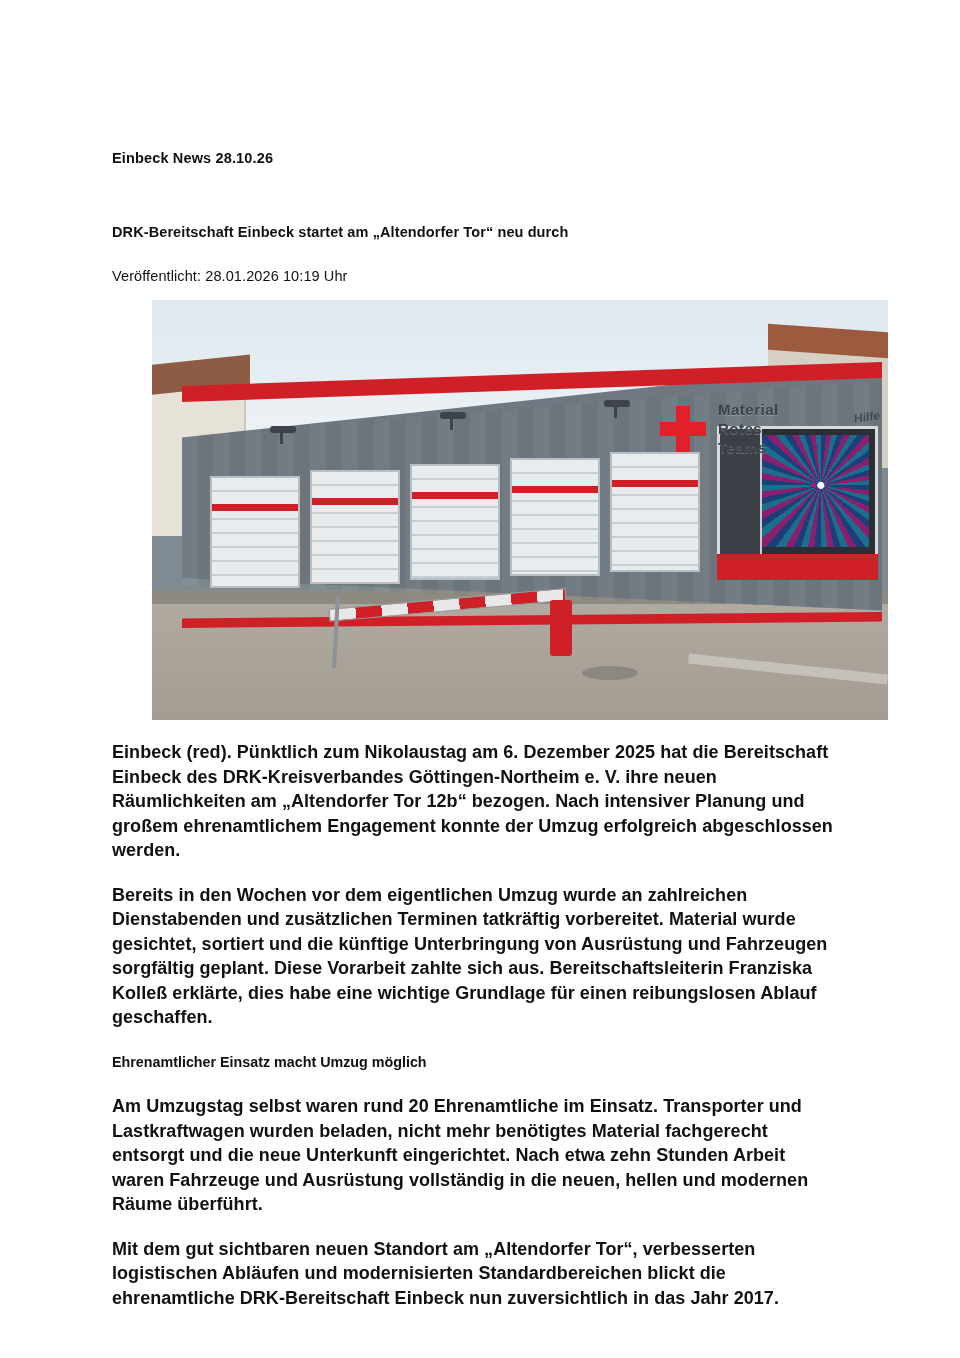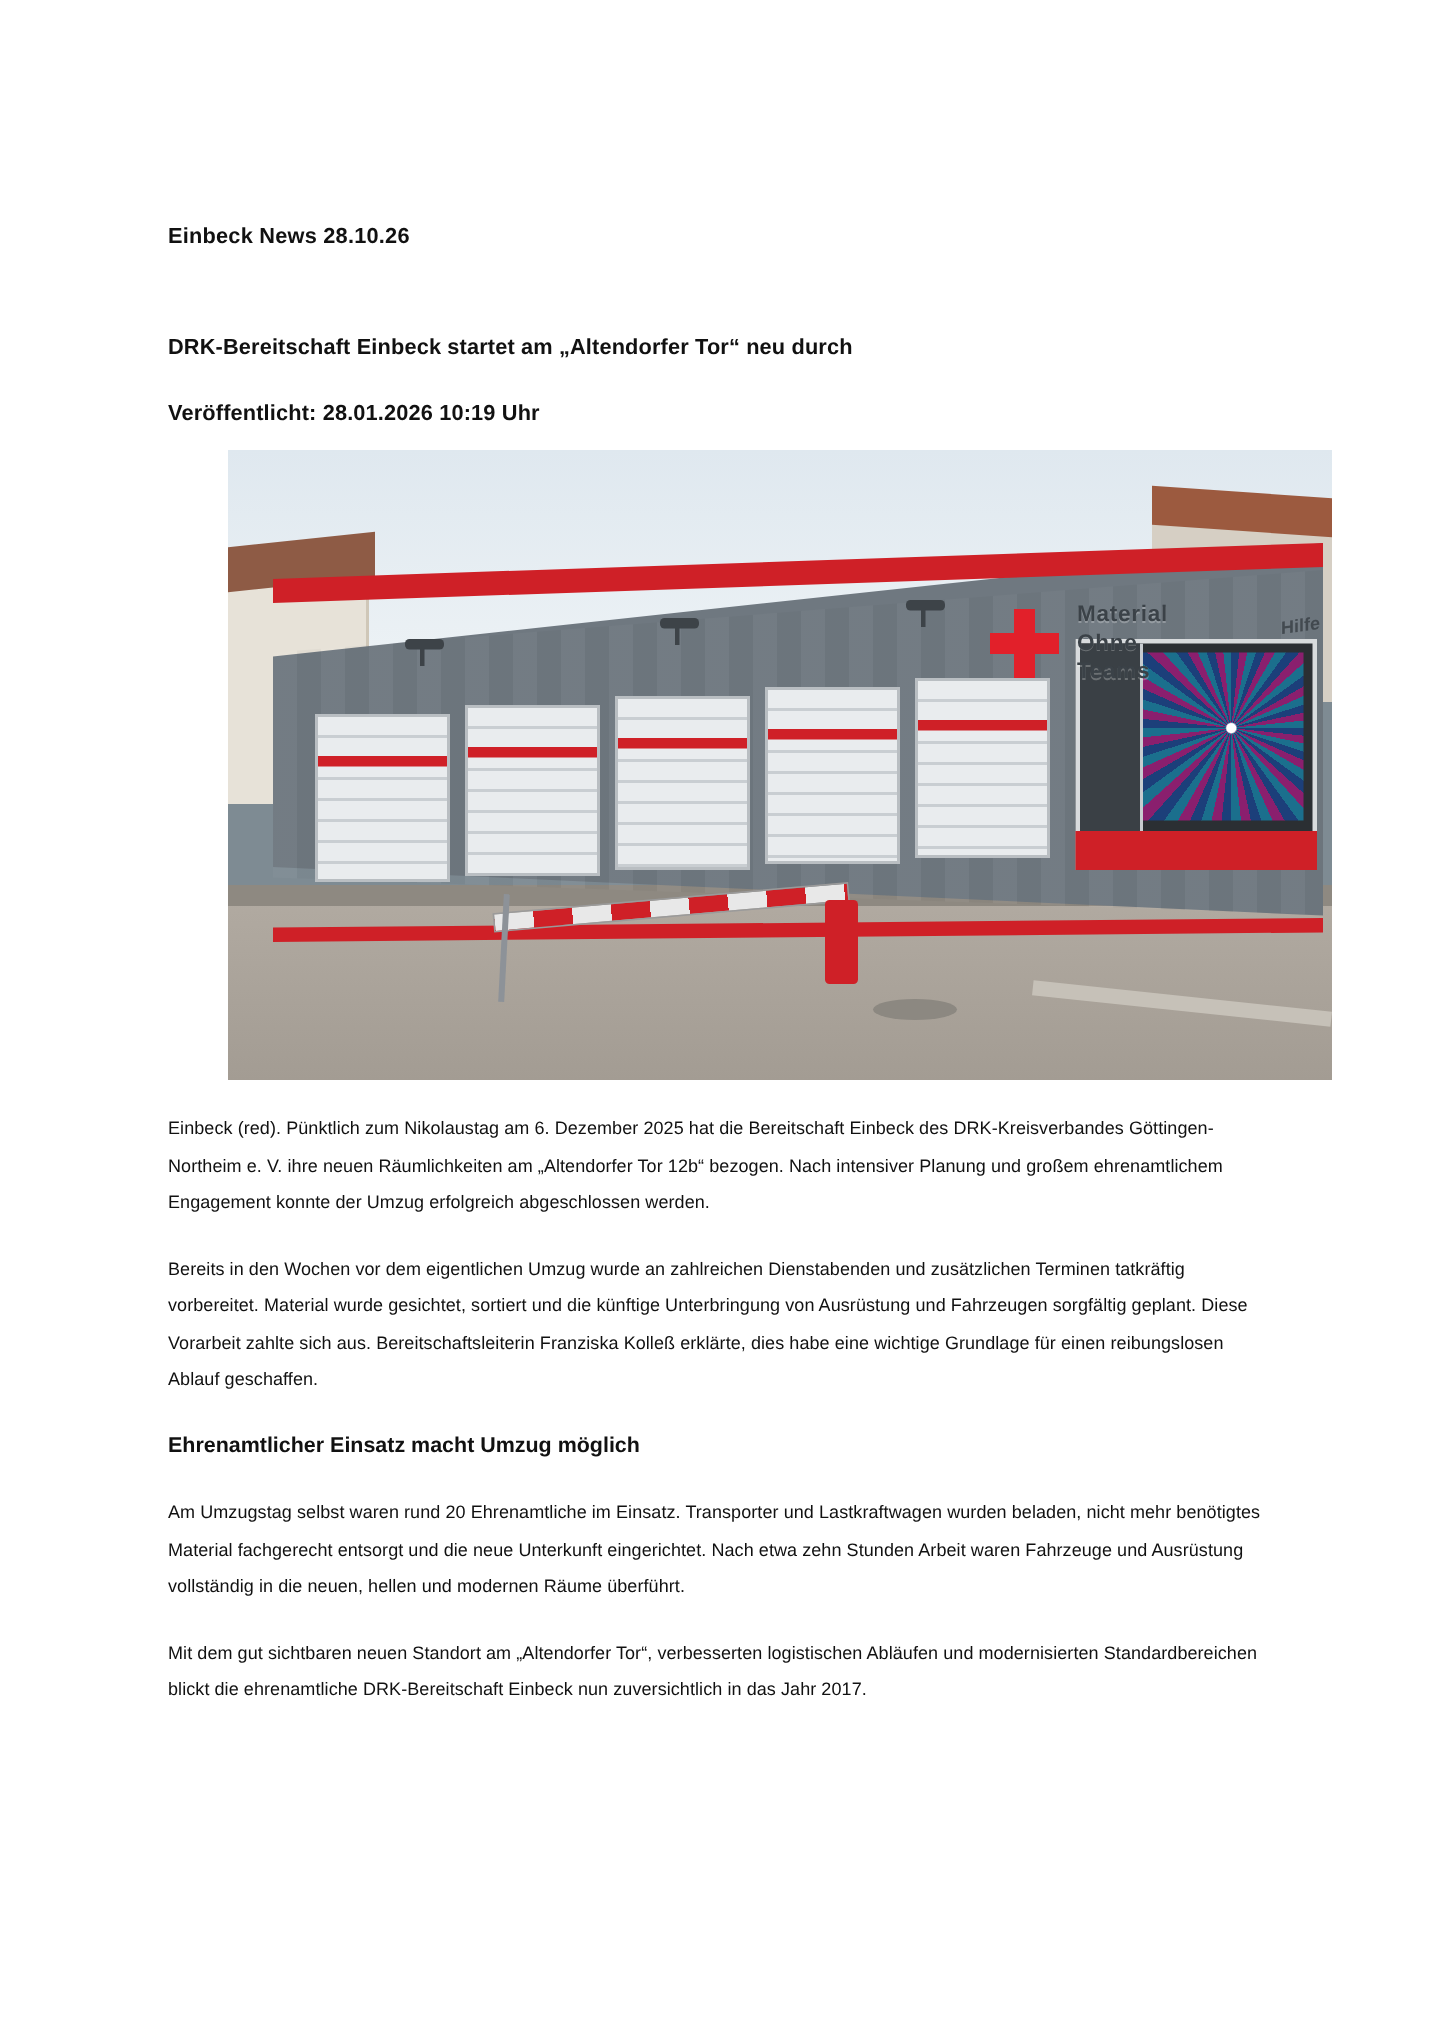--- a/index.html
+++ b/index.html
@@ -28,21 +28,21 @@
     margin: 0 0 58px 0;
   }
   .headline {
     font-size: 14.5px;
     font-weight: bold;
     letter-spacing: 0.1px;
     margin: 0 0 28px 0;
   }
   .published {
     font-size: 14.5px;
-    font-weight: bold;
+    font-weight: normal;
     letter-spacing: 0.1px;
     margin: 0 0 16px 0;
   }
 
   
   .photo {
     position: relative;
     width: 736px;
     height: 420px;
     overflow: hidden;
@@ -253,22 +253,22 @@
   .kerb {
     position: absolute;
     right: 0; bottom: 46px;
     width: 200px; height: 10px;
     background: #c6c1b8;
     transform: rotate(6deg);
   }
 
   
   p.body {
-    font-size: 12px;
-    font-weight: normal;
+    font-size: 18px;
+    font-weight: bold;
     line-height: 24.5px;
     letter-spacing: 0.05px;
     margin: 0 0 20px 0;
     width: 730px;
   }
   p.subhead {
     font-size: 14.3px;
     font-weight: bold;
     line-height: 24.5px;
     margin: 0 0 20px 0;
@@ -318,21 +318,21 @@
     <div class="entry">
       <div class="doorleaf"></div>
       <div class="glass"></div>
     </div>
 
     <div class="plinth"></div>
 
     <div class="logo-cross"></div>
     <div class="logo-text">
       <div>Material</div>
-      <div>Ohne</div>
+      <div>Rotes</div>
       <div>Teams</div>
     </div>
     <div class="side-text">Hilfe</div>
 
     <div class="barrier-arm"></div>
     <div class="barrier-leg"></div>
     <div class="barrier-post"></div>
     <div class="manhole"></div>
     <div class="kerb"></div>
   </figure>

